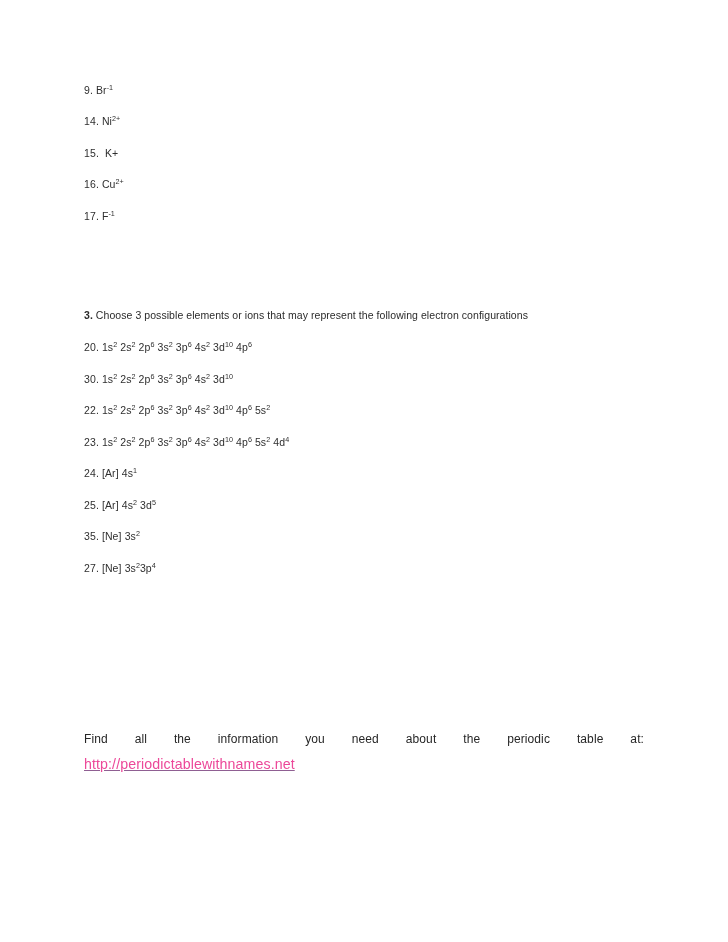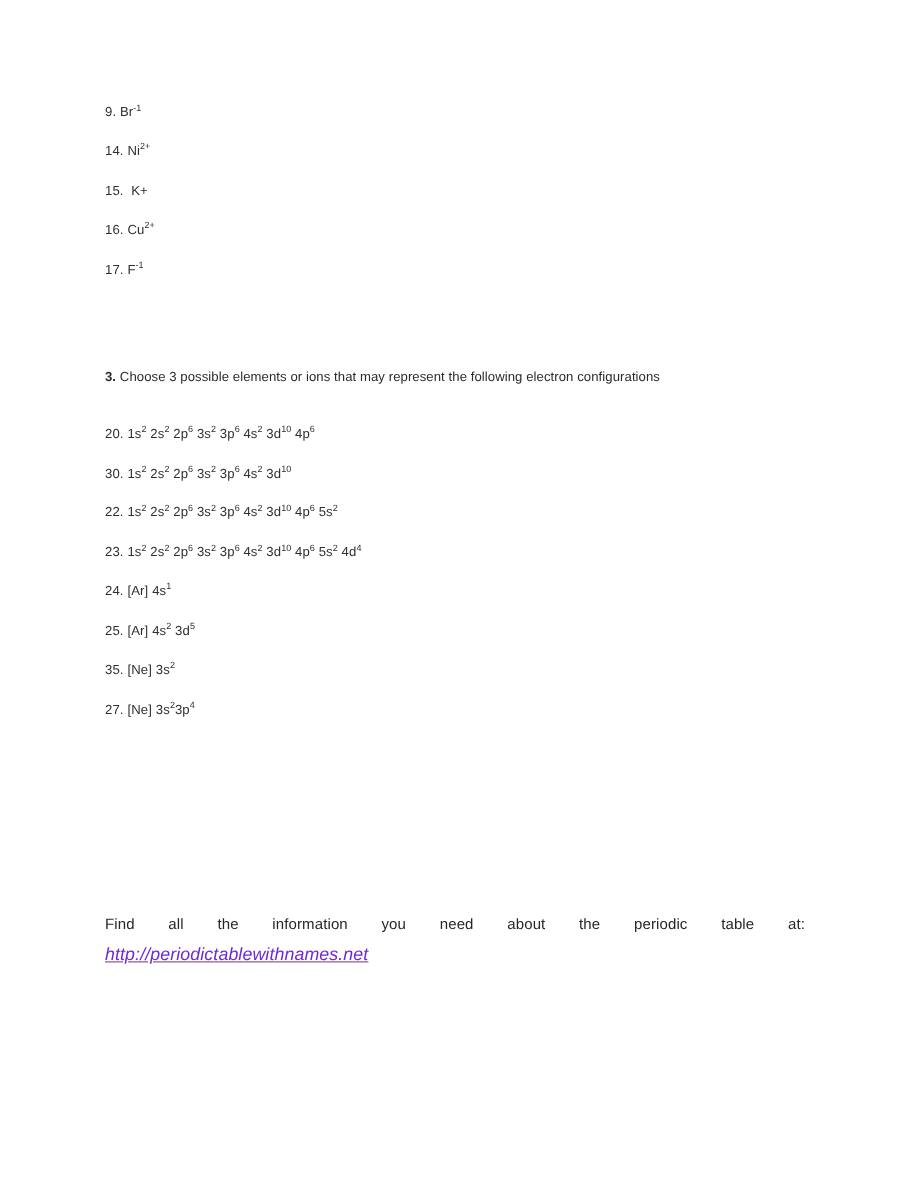--- a/index.html
+++ b/index.html
@@ -44,21 +44,21 @@
     line-height: 12px;
     color: #2f2f2f;
     height: 31.4px;
     white-space: pre;
     letter-spacing: 0.1px;
   }
 
   
   .section-heading {
     position: absolute;
-    top: 296px;
+    top: 309px;
     left: 0;
     width: 560px;
     font-size: 10.5px;
     line-height: 13px;
     color: #2b2b2b;
     letter-spacing: 0.06px;
   }
   .section-heading .num {
     font-weight: bold;
   }
@@ -100,27 +100,26 @@
     color: #262626;
     text-align: justify;
     text-align-last: justify;
     letter-spacing: 0.1px;
   }
   .footer-link {
     display: block;
     margin-top: 1px;
     font-size: 14.2px;
     line-height: 22px;
-    color: #6d28d9;
+    color: #ec4899;
     text-decoration: underline;
     text-decoration-color: #8f5f92;
     letter-spacing: 0.1px;
     width: max-content;
     cursor: pointer;
-    font-style: italic;
   }
 </style>
 </head>
 <body>
 
 <div class="page">
   <div class="content">
 
     <div class="ion-list">
         <div class="ion-item"><span>9. </span><span>Br</span><sup>-1</sup></div>

